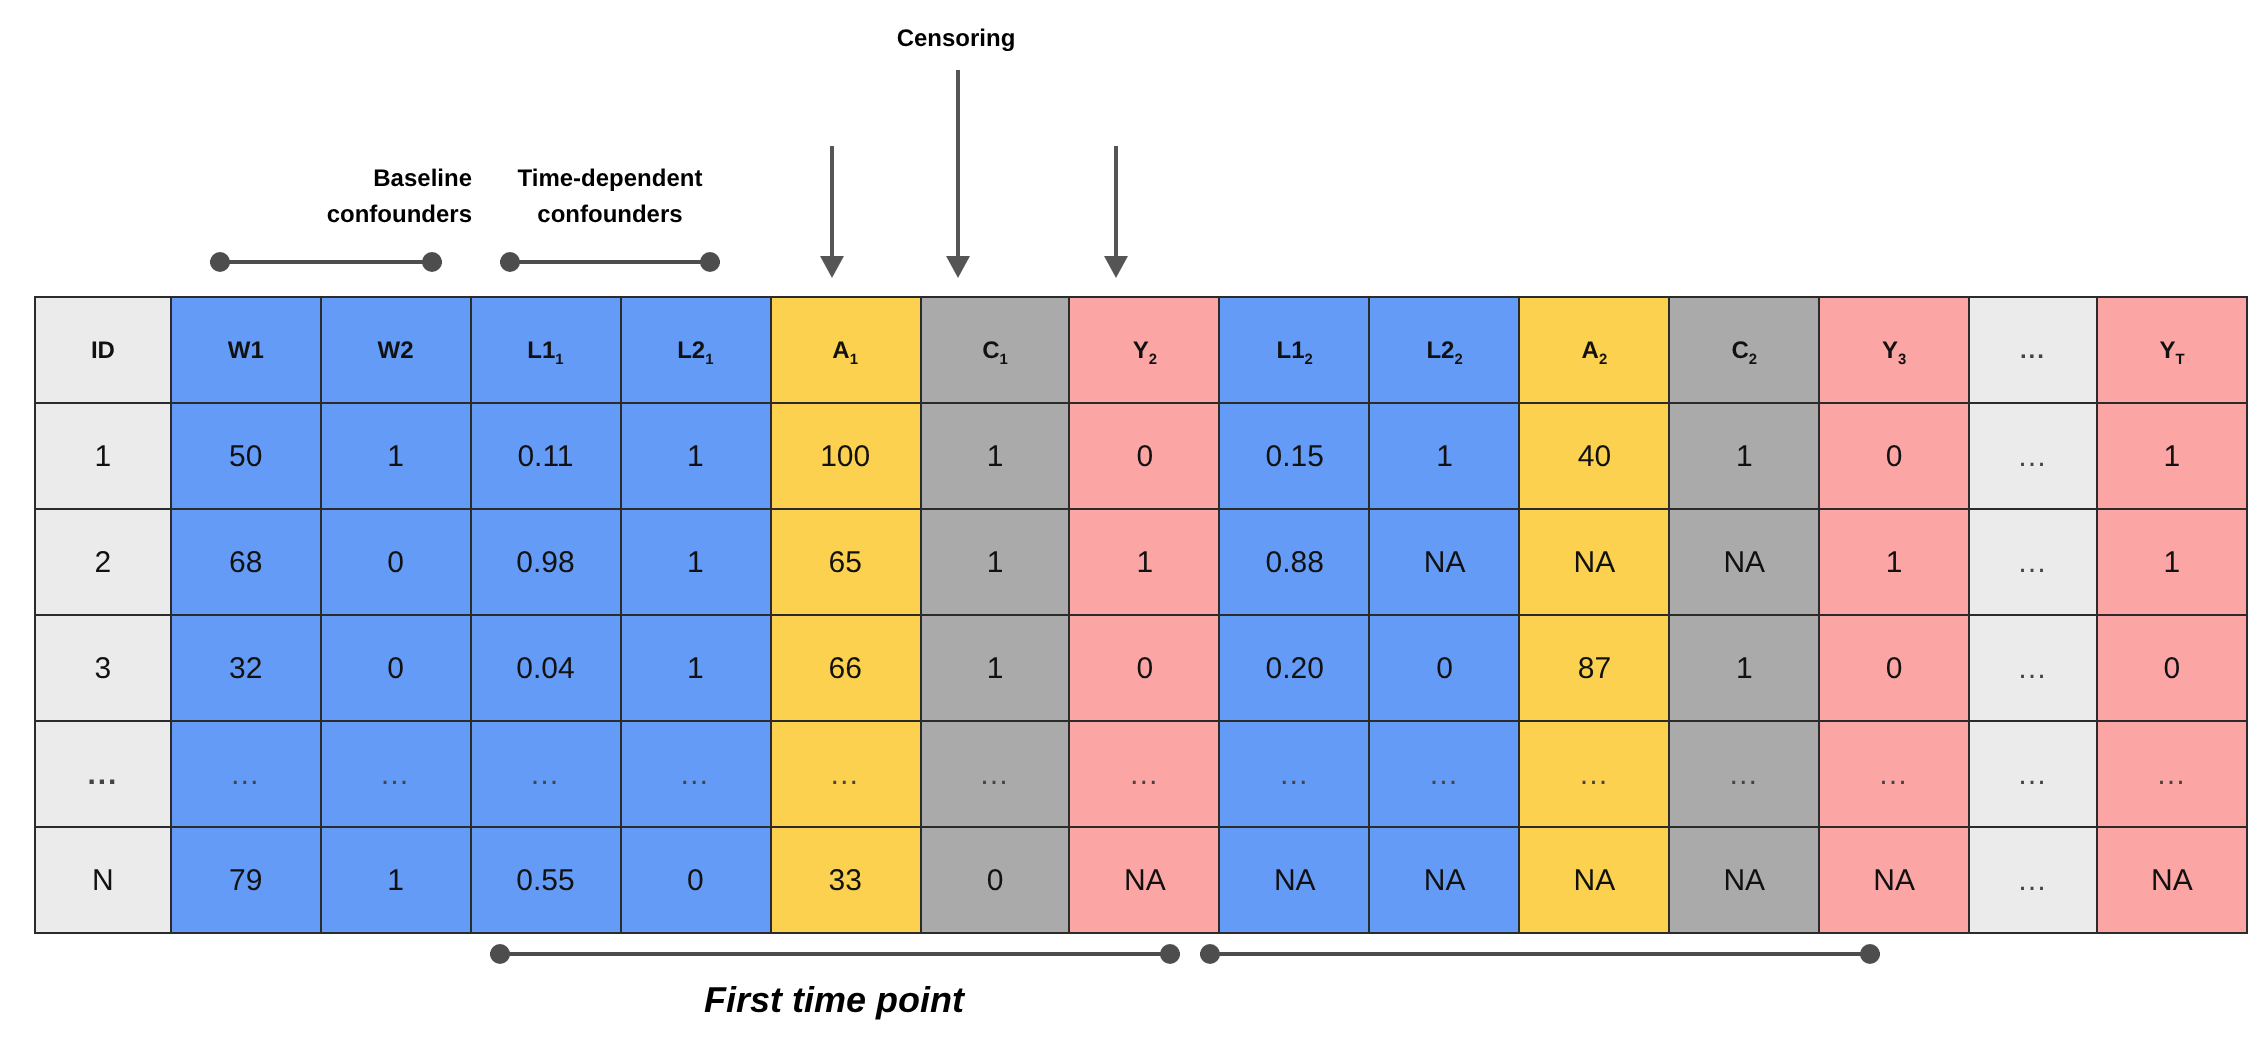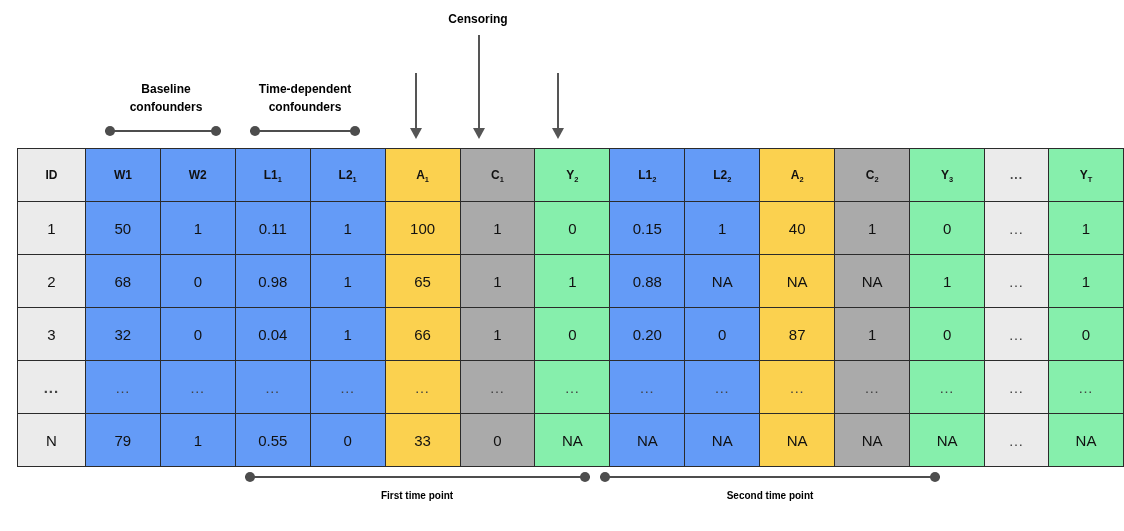--- a/index.html
+++ b/index.html
@@ -96,49 +96,50 @@
     color: #111;
   }
   table.grid thead th {
     font-weight: bold;
     font-size: 12px;
   }
   .c-id   { background: #ebebeb; }
   .c-blue { background: #649bf7; }
   .c-yell { background: #fbd14f; margin-top: 28px; }
   .c-gray { background: #aaaaaa; }
-  .c-red  { background: #86efac; }
+  .c-red  { background: #fca5a5; }
 
   td.idcell, th.idcell { font-weight: bold; }
 
   sub {
     font-size: 0.62em;
     vertical-align: baseline;
     position: relative;
     top: 0.38em;
     font-weight: bold;
   }
 
   .dots-glyph { letter-spacing: 1px; color: #444; }
 
   
   .time-label {
     position: absolute;
+    font-style: italic;
     font-weight: bold;
-    font-size: 10px;
+    font-size: 18px;
     text-align: center;
     color: #000;
   }
 </style>
 </head>
 <body>
 
 <div id="canvas">
 
-  <div class="ann-label" style="left:76px; top:80px; width:180px;">Baseline
+  <div class="ann-label" style="left:56px; top:80px; width:180px;text-align:right;">Baseline
 confounders</div>
 
   <div class="bracket" style="left:105px; top:126px; width:116px;">
     <div class="bar"></div>
     <div class="dot left"></div>
     <div class="dot right"></div>
   </div>
 
   <div class="ann-label" style="left:215px; top:80px; width:180px;">Time-dependent
 confounders</div>
@@ -303,15 +304,14 @@
   </div>
 
   <div class="time-label" style="left:267px; top:490px; width:300px;">First time point</div>
 
   <div class="bracket" style="left:600px; top:472px; width:340px;">
     <div class="bar"></div>
     <div class="dot left"></div>
     <div class="dot right"></div>
   </div>
 
-  <div class="time-label" style="left:620px; top:490px; width:300px;">Second time point</div>
 
 </div>
 
 </body></html>

